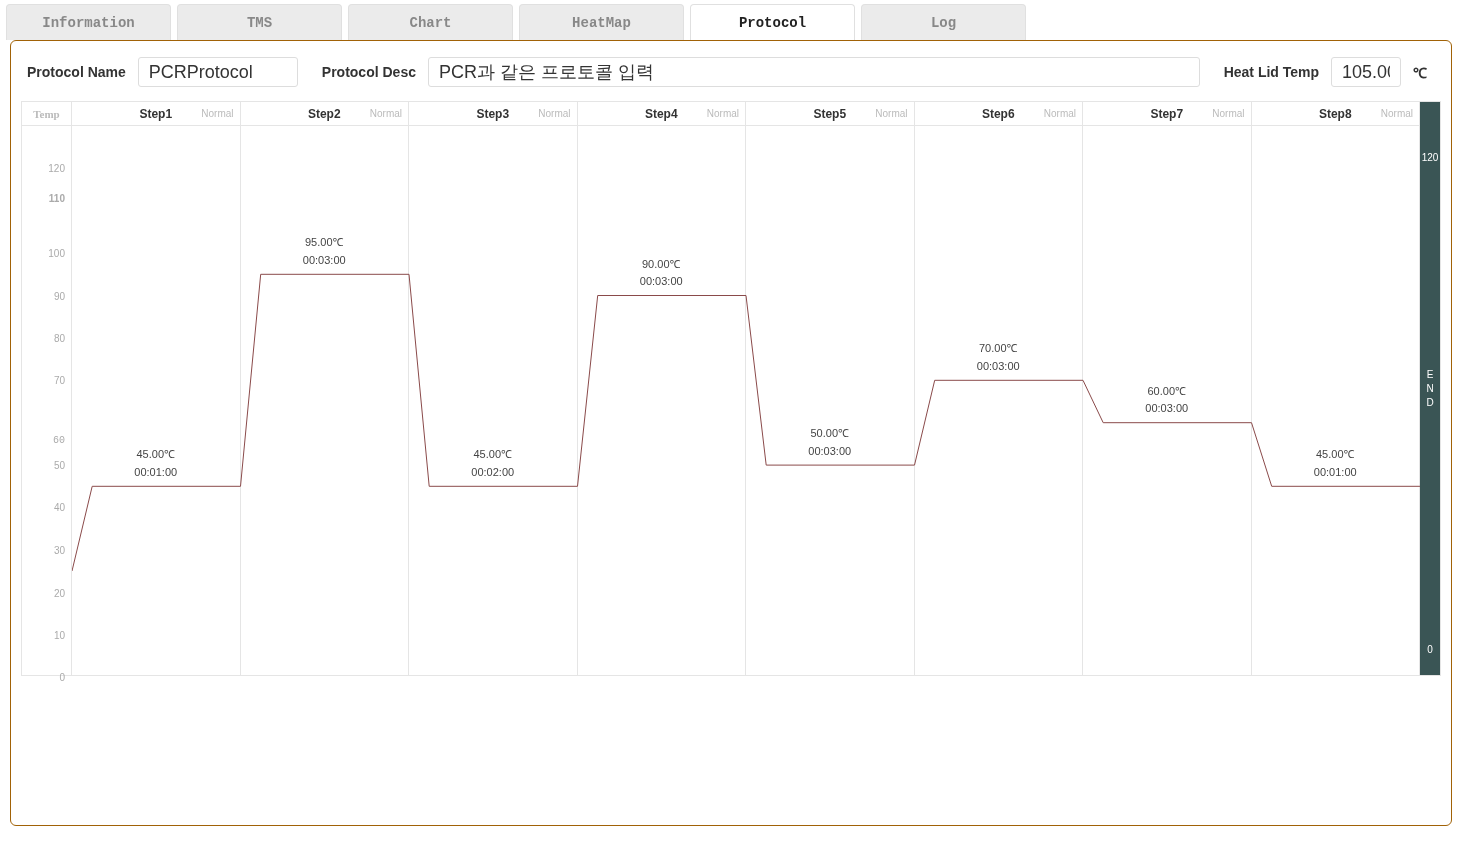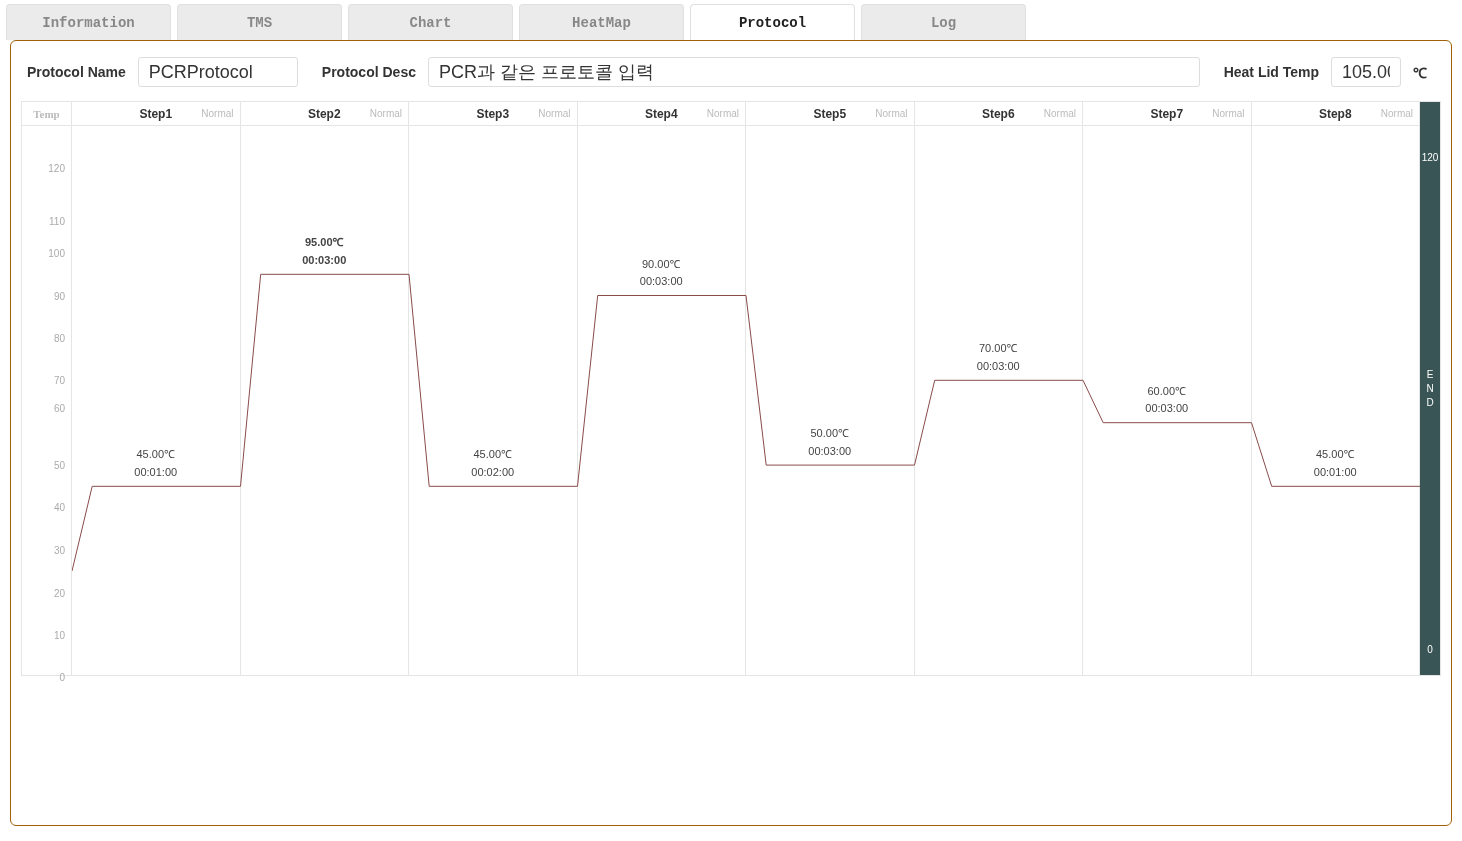--- a/index.html
+++ b/index.html
@@ -219,46 +219,46 @@
   <div class="chart-area">
     <div class="y-axis-col">
       <div class="y-axis-header">Temp</div>
       <div class="y-ticks" id="y-ticks">
           <div class="y-tick" style="top: 551px;">0</div>
           <div class="y-tick" style="top: 508.615px;">10</div>
           <div class="y-tick" style="top: 467px;">20</div>
           <div class="y-tick" style="top: 423.846px;">30</div>
           <div class="y-tick" style="top: 381.462px;">40</div>
           <div class="y-tick" style="top: 339.077px;">50</div>
-          <div class="y-tick" style="top: 282px;">60</div>
+          <div class="y-tick" style="top: 314px; font-family: Liberation Mono, monospace;">60</div>
           <div class="y-tick" style="top: 254.308px; margin-left: 35px;">70</div>
           <div class="y-tick" style="top: 211.923px;">80</div>
           <div class="y-tick" style="top: 169.538px;">90</div>
           <div class="y-tick" style="top: 127.154px;">100</div>
-          <div class="y-tick" style="top: 95px;">110</div>
+          <div class="y-tick" style="top: 72px; font-weight: bold;">110</div>
           <div class="y-tick" style="top: 42.3846px;">120</div>
         </div>
     </div>
     <div class="steps-container" id="steps-container">
         <div class="step-col">
           <div class="step-header">
             <span>Step1</span>
             <span class="step-mode">Normal</span>
           </div>
           <div class="step-label-group" style="top: 344.269px;">
             <div>45.00℃</div>
             <div>00:01:00</div>
           </div>
         </div>
         <div class="step-col">
           <div class="step-header">
             <span>Step2</span>
             <span class="step-mode">Normal</span>
           </div>
-          <div class="step-label-group" style="top: 132.346px; font-weight: bold;">
+          <div class="step-label-group" style="top: 132.346px;">
             <div>95.00℃</div>
             <div>00:03:00</div>
           </div>
         </div>
         <div class="step-col">
           <div class="step-header">
             <span>Step3</span>
             <span class="step-mode">Normal</span>
           </div>
           <div class="step-label-group" style="top: 344.269px;">

